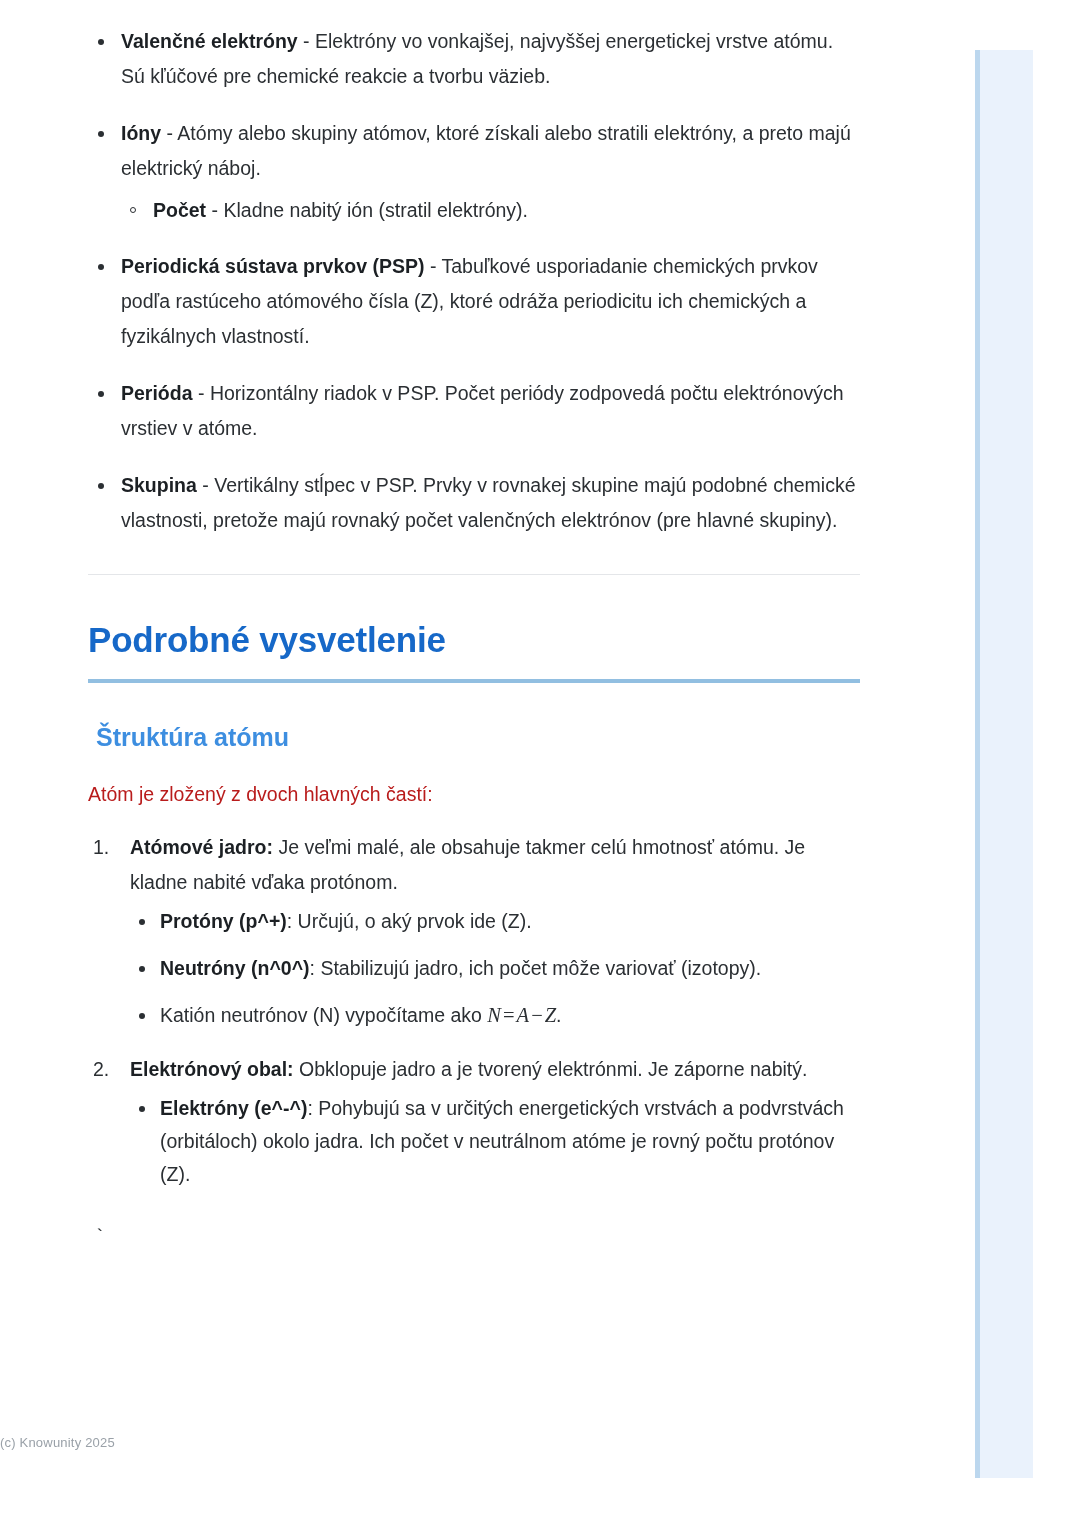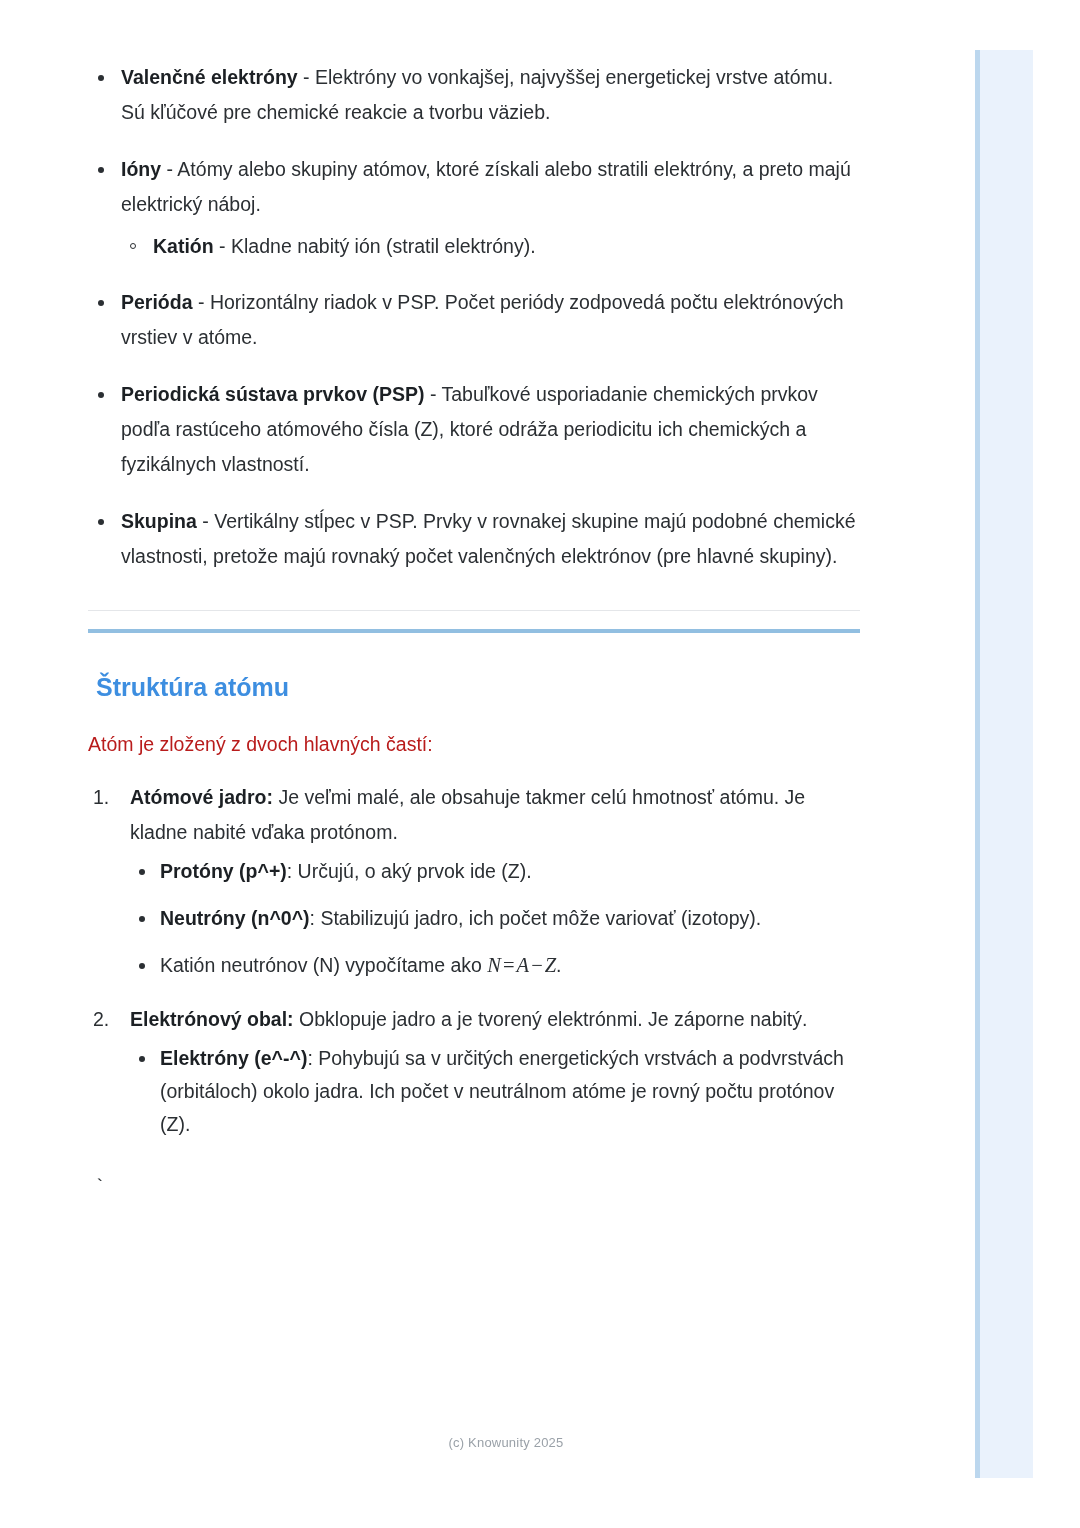--- a/index.html
+++ b/index.html
@@ -31,21 +31,21 @@
   }
 
   
   #page {
     position: absolute;
     left: 0;
     top: 0;
     width: 940px;
     height: 1528px;
     box-sizing: border-box;
-    padding: 60px 80px 0 88px;
+    padding: 24px 80px 0 88px;
   }
 
   
   ul.top-list {
     list-style: none;
     margin: 0;
     padding: 0;
   }
   ul.top-list > li.bullet-item {
     position: relative;
@@ -197,21 +197,21 @@
     margin: 36px 0 0 6px;
     line-height: 20px;
   }
 
   
   #footer {
     position: absolute;
     left: 0;
     top: 1435px;
     width: 1012px;
-    text-align: center;
+    text-align: left;
     font-size: 13px;
     color: #9aa1a8;
     letter-spacing: 0.2px;
   }
 </style>
 </head>
 <body>
 
 <div id="side-band"></div>
 
@@ -220,40 +220,41 @@
   <ul class="top-list">
 
     <li class="bullet-item">
       <span class="b">Valenčné elektróny</span><span> - </span><span>Elektróny vo vonkajšej, najvyššej energetickej vrstve atómu. Sú kľúčové pre chemické reakcie a tvorbu väzieb.</span>
     </li>
 
     <li class="bullet-item">
       <span class="b">Ióny</span><span> - </span><span>Atómy alebo skupiny atómov, ktoré získali alebo stratili elektróny, a preto majú elektrický náboj.</span>
       <ul class="sub-list">
         <li class="sub-item">
-          <span class="b">Katión</span><span> - </span><span>Kladne nabitý ión (stratil elektróny).</span>
+          <span class="b">Počet</span><span> - </span><span>Kladne nabitý ión (stratil elektróny).</span>
         </li>
       </ul>
     </li>
 
     <li class="bullet-item">
+      <span class="b">Periodická sústava prvkov (PSP)</span><span> - </span><span>Tabuľkové usporiadanie chemických prvkov podľa rastúceho atómového čísla (Z), ktoré odráža periodicitu ich chemických a fyzikálnych vlastností.</span>
+    </li>
+
+    <li class="bullet-item">
       <span class="b">Perióda</span><span> - </span><span>Horizontálny riadok v PSP. Počet periódy zodpovedá počtu elektrónových vrstiev v atóme.</span>
     </li>
 
     <li class="bullet-item">
-      <span class="b">Periodická sústava prvkov (PSP)</span><span> - </span><span>Tabuľkové usporiadanie chemických prvkov podľa rastúceho atómového čísla (Z), ktoré odráža periodicitu ich chemických a fyzikálnych vlastností.</span>
-    </li>
-
-    <li class="bullet-item">
       <span class="b">Skupina</span><span> - </span><span>Vertikálny stĺpec v PSP. Prvky v rovnakej skupine majú podobné chemické vlastnosti, pretože majú rovnaký počet valenčných elektrónov (pre hlavné skupiny).</span>
     </li>
   </ul>
 
   <hr class="rule">
 
+  <h1 class="section-title">Podrobné vysvetlenie</h1>
   <div class="title-underline"></div>
 
   <h2 class="sub-title">Štruktúra atómu</h2>
 
   <p class="body-text">Atóm je zložený z dvoch hlavných častí:</p>
 
   <ol class="num-list">
 
     <li class="num-item">
       <span class="b">Atómové jadro:</span><span> Je veľmi malé, ale obsahuje takmer celú hmotnosť atómu. Je kladne nabité vďaka protónom.</span>

